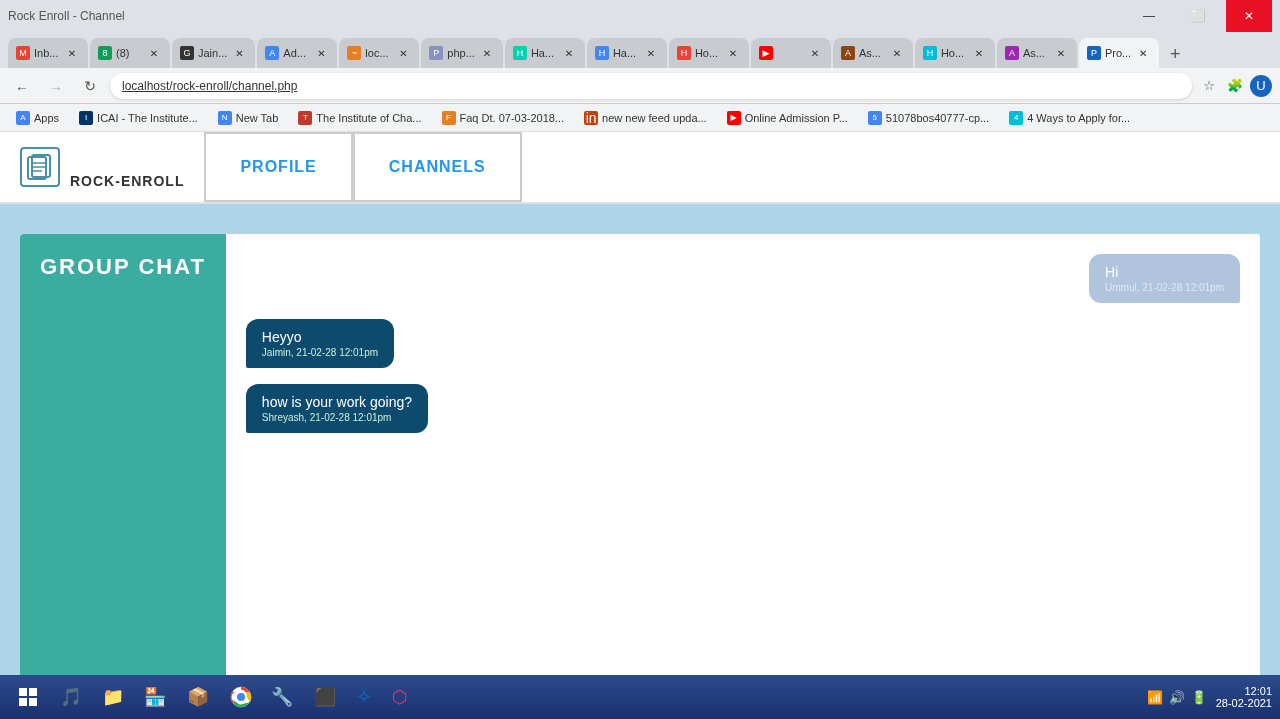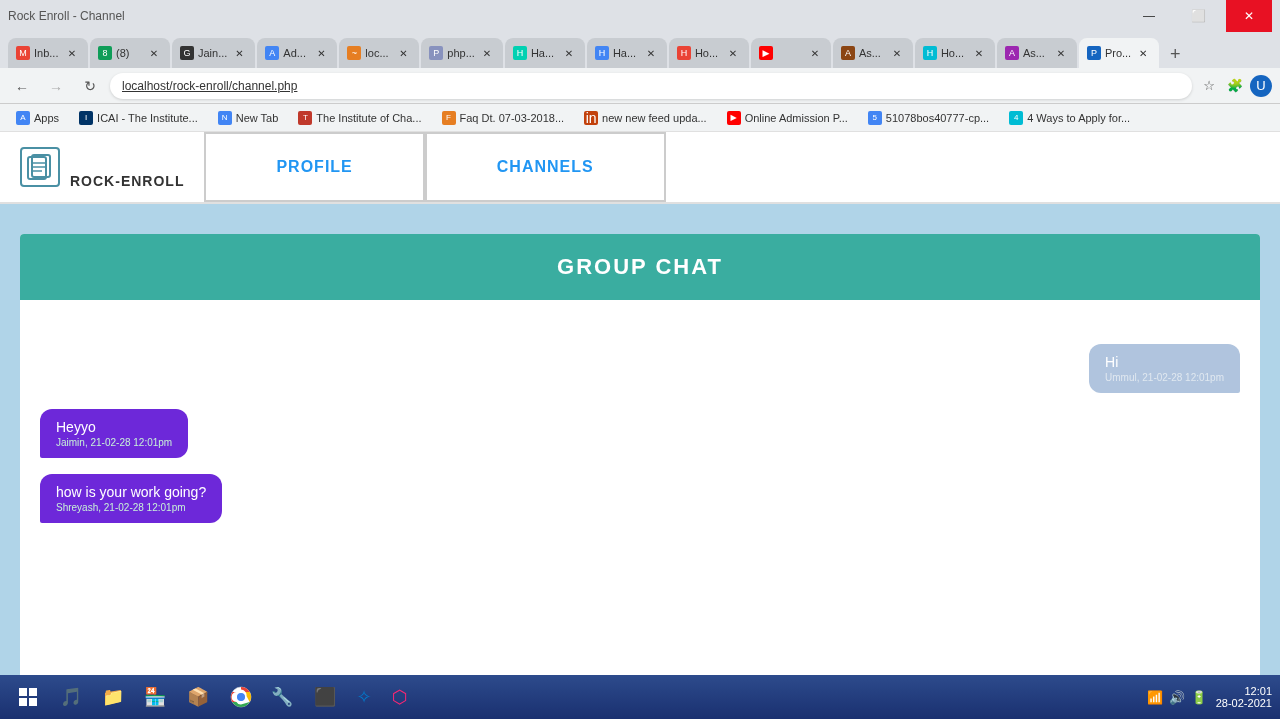--- a/index.html
+++ b/index.html
@@ -209,21 +209,21 @@
       margin-top: 28px;
     }
     .nav-tabs {
       display: flex;
       align-items: stretch;
     }
     .nav-tab {
       display: flex;
       align-items: center;
       justify-content: center;
-      padding: 0 70px;
+      padding: 0 34px;
       font-size: 16px;
       font-weight: bold;
       color: #2196f3;
       border: 2px solid #ccc;
       cursor: pointer;
       letter-spacing: 1px;
     }
 
     
     .main-content {
@@ -271,23 +271,22 @@
       font-weight: 500;
     }
 
     
     .chat-panel {
       flex: 1;
       background: #fff;
       border-radius: 4px;
       overflow: hidden;
       display: flex;
-      flex-direction: column;
+      flex-direction: row;
       min-height: 430px;
-      gap: 24px;
     }
     .chat-header {
       background: #3aada0;
       color: #fff;
       text-align: center;
       padding: 20px;
       font-size: 22px;
       font-weight: bold;
       letter-spacing: 2px;
     }
@@ -318,21 +317,21 @@
       font-size: 10px;
       color: #e0e8f0;
       text-align: right;
       margin-top: 2px;
     }
     .msg-left {
       display: flex;
       justify-content: flex-start;
     }
     .msg-bubble-left {
-      background: #6d28d9;
+      background: #0c4a6e;
       color: #fff;
       border-radius: 12px 12px 12px 2px;
       padding: 10px 16px;
       max-width: 260px;
     }
     .msg-bubble-left .msg-text {
       font-size: 14px;
       font-weight: 500;
     }
     .msg-bubble-left .msg-meta {

